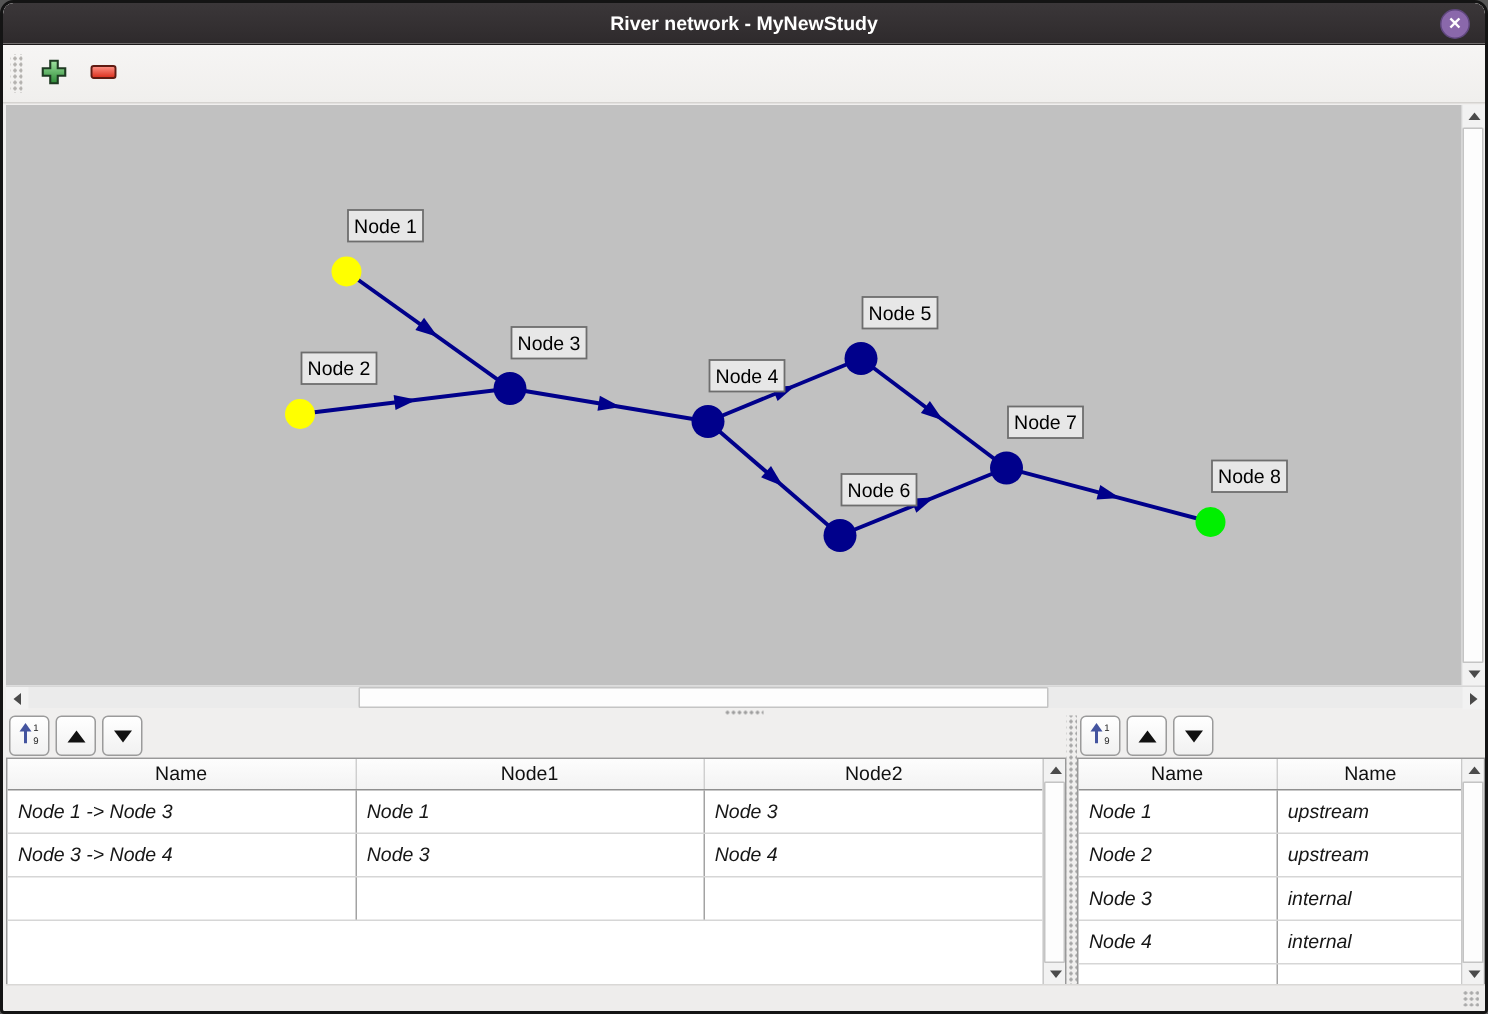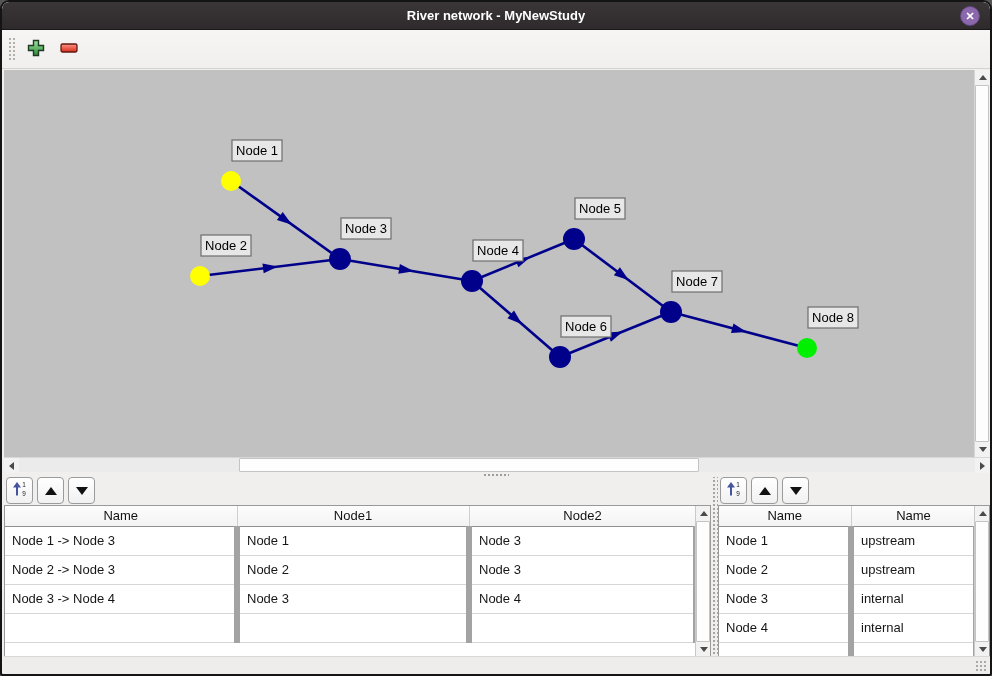--- a/index.html
+++ b/index.html
@@ -62,23 +62,23 @@
     justify-content:center;padding:0;}
   .grid-btn .tri-up{border-left:6px solid transparent;border-right:6px solid transparent;border-bottom:8px solid #111;}
   .grid-btn .tri-down{border-left:6px solid transparent;border-right:6px solid transparent;border-top:8px solid #111;}
   .grid{position:absolute;top:28px;left:0;right:0;bottom:0;border:1px solid #999999;
     background:#ffffff;display:flex;overflow:hidden;}
   .grid-body{flex:1;overflow:hidden;}
   table.dg{border-collapse:collapse;width:100%;table-layout:fixed;}
   table.dg th{height:20px;font-size:13px;font-weight:normal;color:#111;
     background:linear-gradient(#fdfdfd,#f3f3f3);border-right:1px solid #cfcfcf;
     border-bottom:1px solid #8f8f8f;text-align:center;padding:0 4px;overflow:hidden;white-space:nowrap;}
-  table.dg td{height:29px;font-size:13px;color:#161616;border-right:6px solid #a3a3a3;
+  table.dg td{height:29px;font-size:13px;color:#161616;border-right:1px solid #a3a3a3;
     border-bottom:1px solid #d6d6d6;padding:0 0 0 7px;background:#fff;
-    overflow:hidden;white-space:nowrap;}
+    overflow:hidden;white-space:nowrap;font-style:italic;}
   .grid-vscroll{width:15px;background:#ebebeb;border-left:1px solid #c9c9c9;
     display:flex;flex-direction:column;flex:none;}
   
   .statusbar{position:absolute;bottom:0;left:2px;width:986px;height:18px;background:#eeedec;
     border-top:1px solid #d9d8d6;}
   .resize-grip{position:absolute;right:4px;bottom:3px;width:11px;height:11px;
     background-image:radial-gradient(#a9a9a9 1px,transparent 1.2px);background-size:4px 4px;}
 </style>
 </head>
 <body>
@@ -225,25 +225,20 @@
                   <th style="width: 227px; margin-top: 24px;">Node2</th>
                 </tr>
               </thead>
               <tbody>
                 <tr>
                   <td>Node 1 -&gt; Node 3</td>
                   <td>Node 1</td>
                   <td>Node 3</td>
                 </tr>
                 <tr>
-                  <td>Node 2 -&gt; Node 3</td>
-                  <td>Node 2</td>
-                  <td>Node 3</td>
-                </tr>
-                <tr>
                   <td>Node 3 -&gt; Node 4</td>
                   <td>Node 3</td>
                   <td>Node 4</td>
                 </tr>
                 <tr>
                   <td></td>
                   <td></td>
                   <td></td>
                 </tr>
               </tbody>

